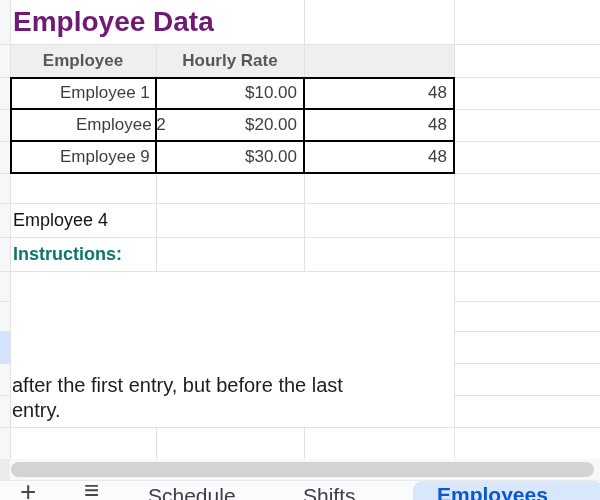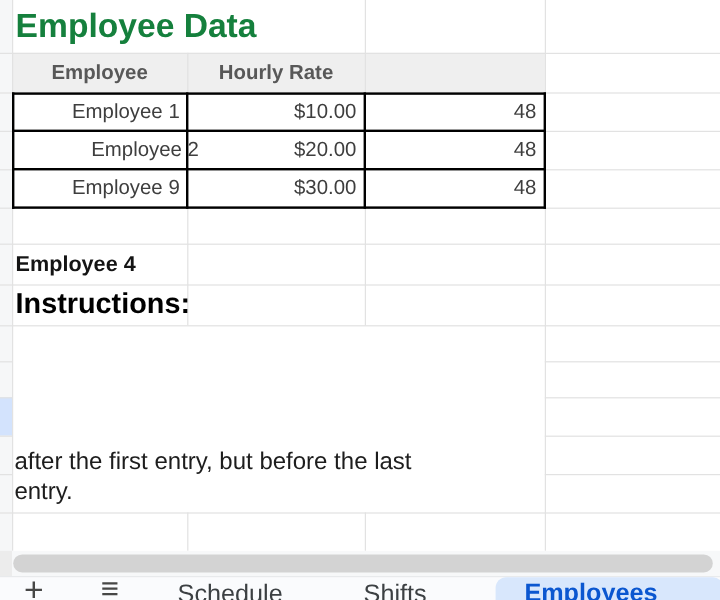--- a/index.html
+++ b/index.html
@@ -20,25 +20,25 @@
   
   .headerbg { left:10px; top:44px; width:444px; height:33px; background:#efefef; }
   .hcell { top:44px; height:33px; line-height:33px; text-align:center;
            font-weight:bold; font-size:17px; color:#585858; }
 
   
   .dcell { height:32px; line-height:32px; font-size:17px; color:#3e3e3e; }
   .dleft  { text-align:left;  padding-left:4px;margin-left:44px; }
   .dright { text-align:right; padding-right:6px; }
 
-  .title { left:13px; top:6px; font-size:28px; font-weight:bold; color:#15803d; }
+  .title { left:13px; top:6px; font-size:28px; font-weight:bold; color:#701a75; }
   .emp4  { left:13px; top:203px; height:34px; line-height:34px;
-           font-size:18px; font-weight:bold; color:#141414; }
+           font-size:18px; font-weight:normal; color:#141414; }
   .instr { left:13px; top:237px; height:34px; line-height:34px;
-           font-size:24px; font-weight:bold; color:#000000; }
+           font-size:18px; font-weight:bold; color:#0f766e; }
 
   .note { left:12px; top:271px; width:442px; height:152px;
           display:flex; flex-direction:column; justify-content:flex-end;
           padding-bottom:5px; font-size:20px; line-height:25px; color:#1d1d1d; }
 
   
   .scrolltrack { left:0; top:459px; width:600px; height:21px; background:#f7f8f9; }
   .scrollcorner { left:0; top:459px; width:10px; height:21px; background:#ececec; }
   .scrollthumb { left:11px; top:462px; width:583px; height:15px;
                  background:#d3d3d3; border-radius:8px; }

